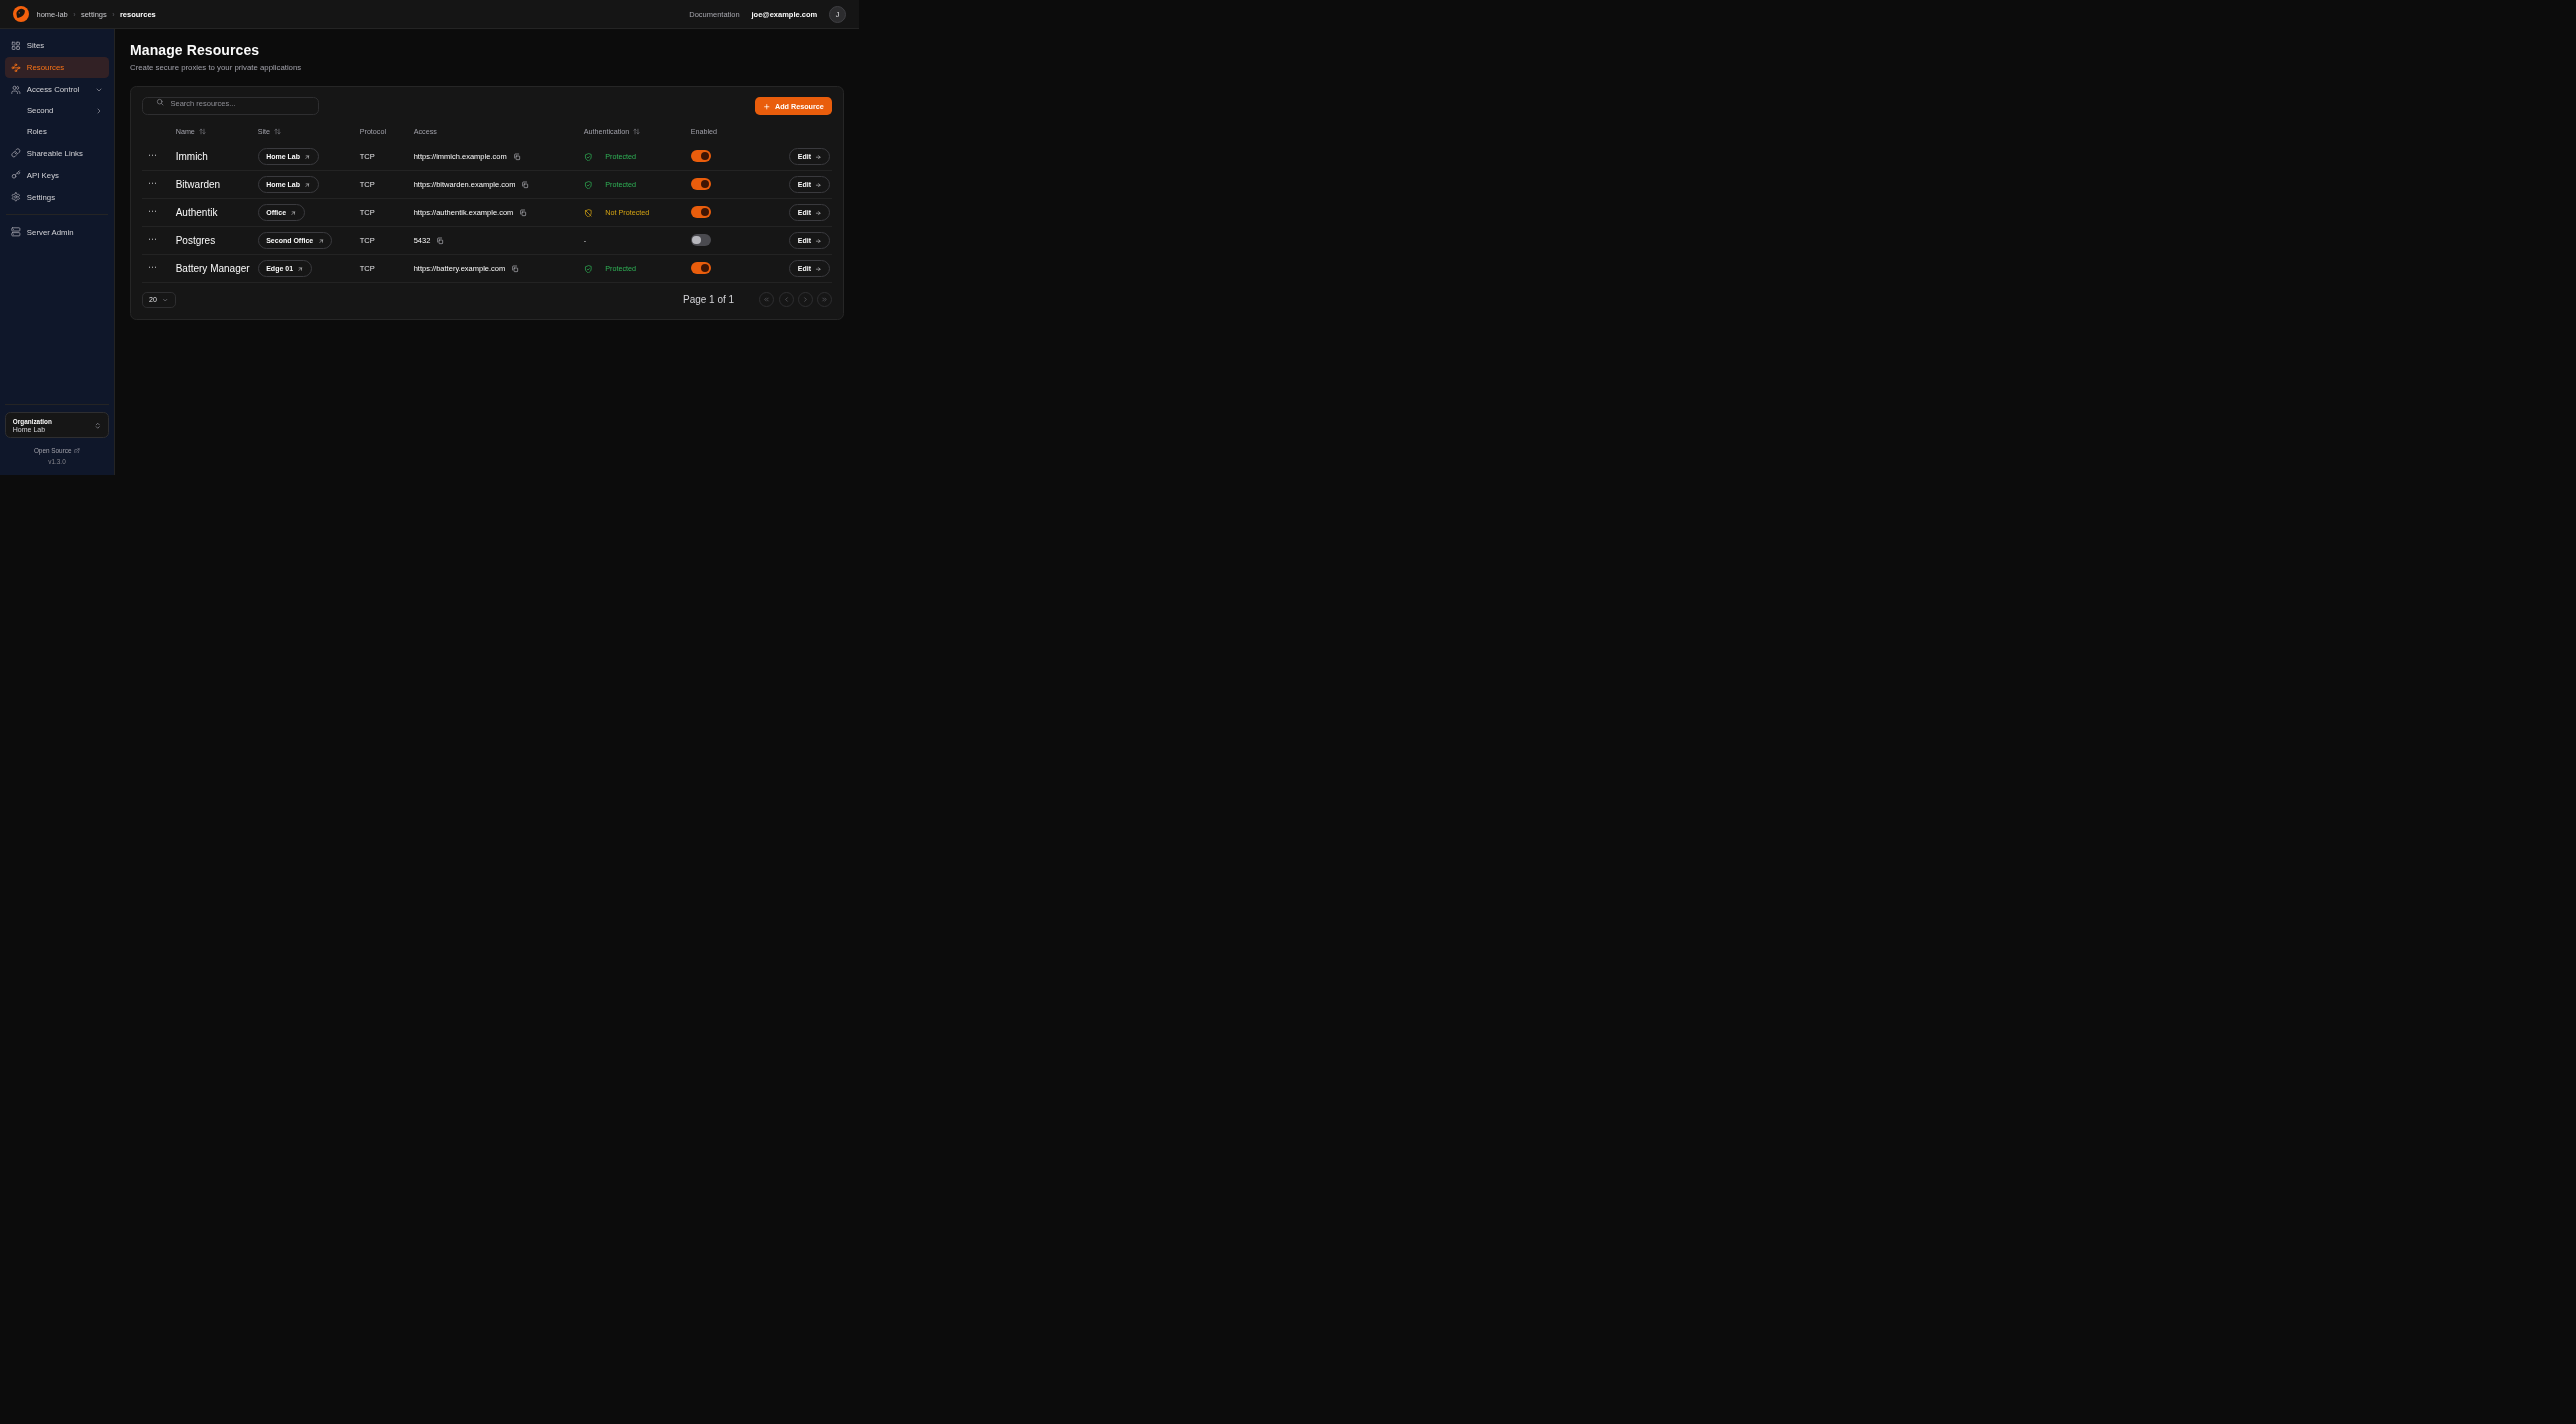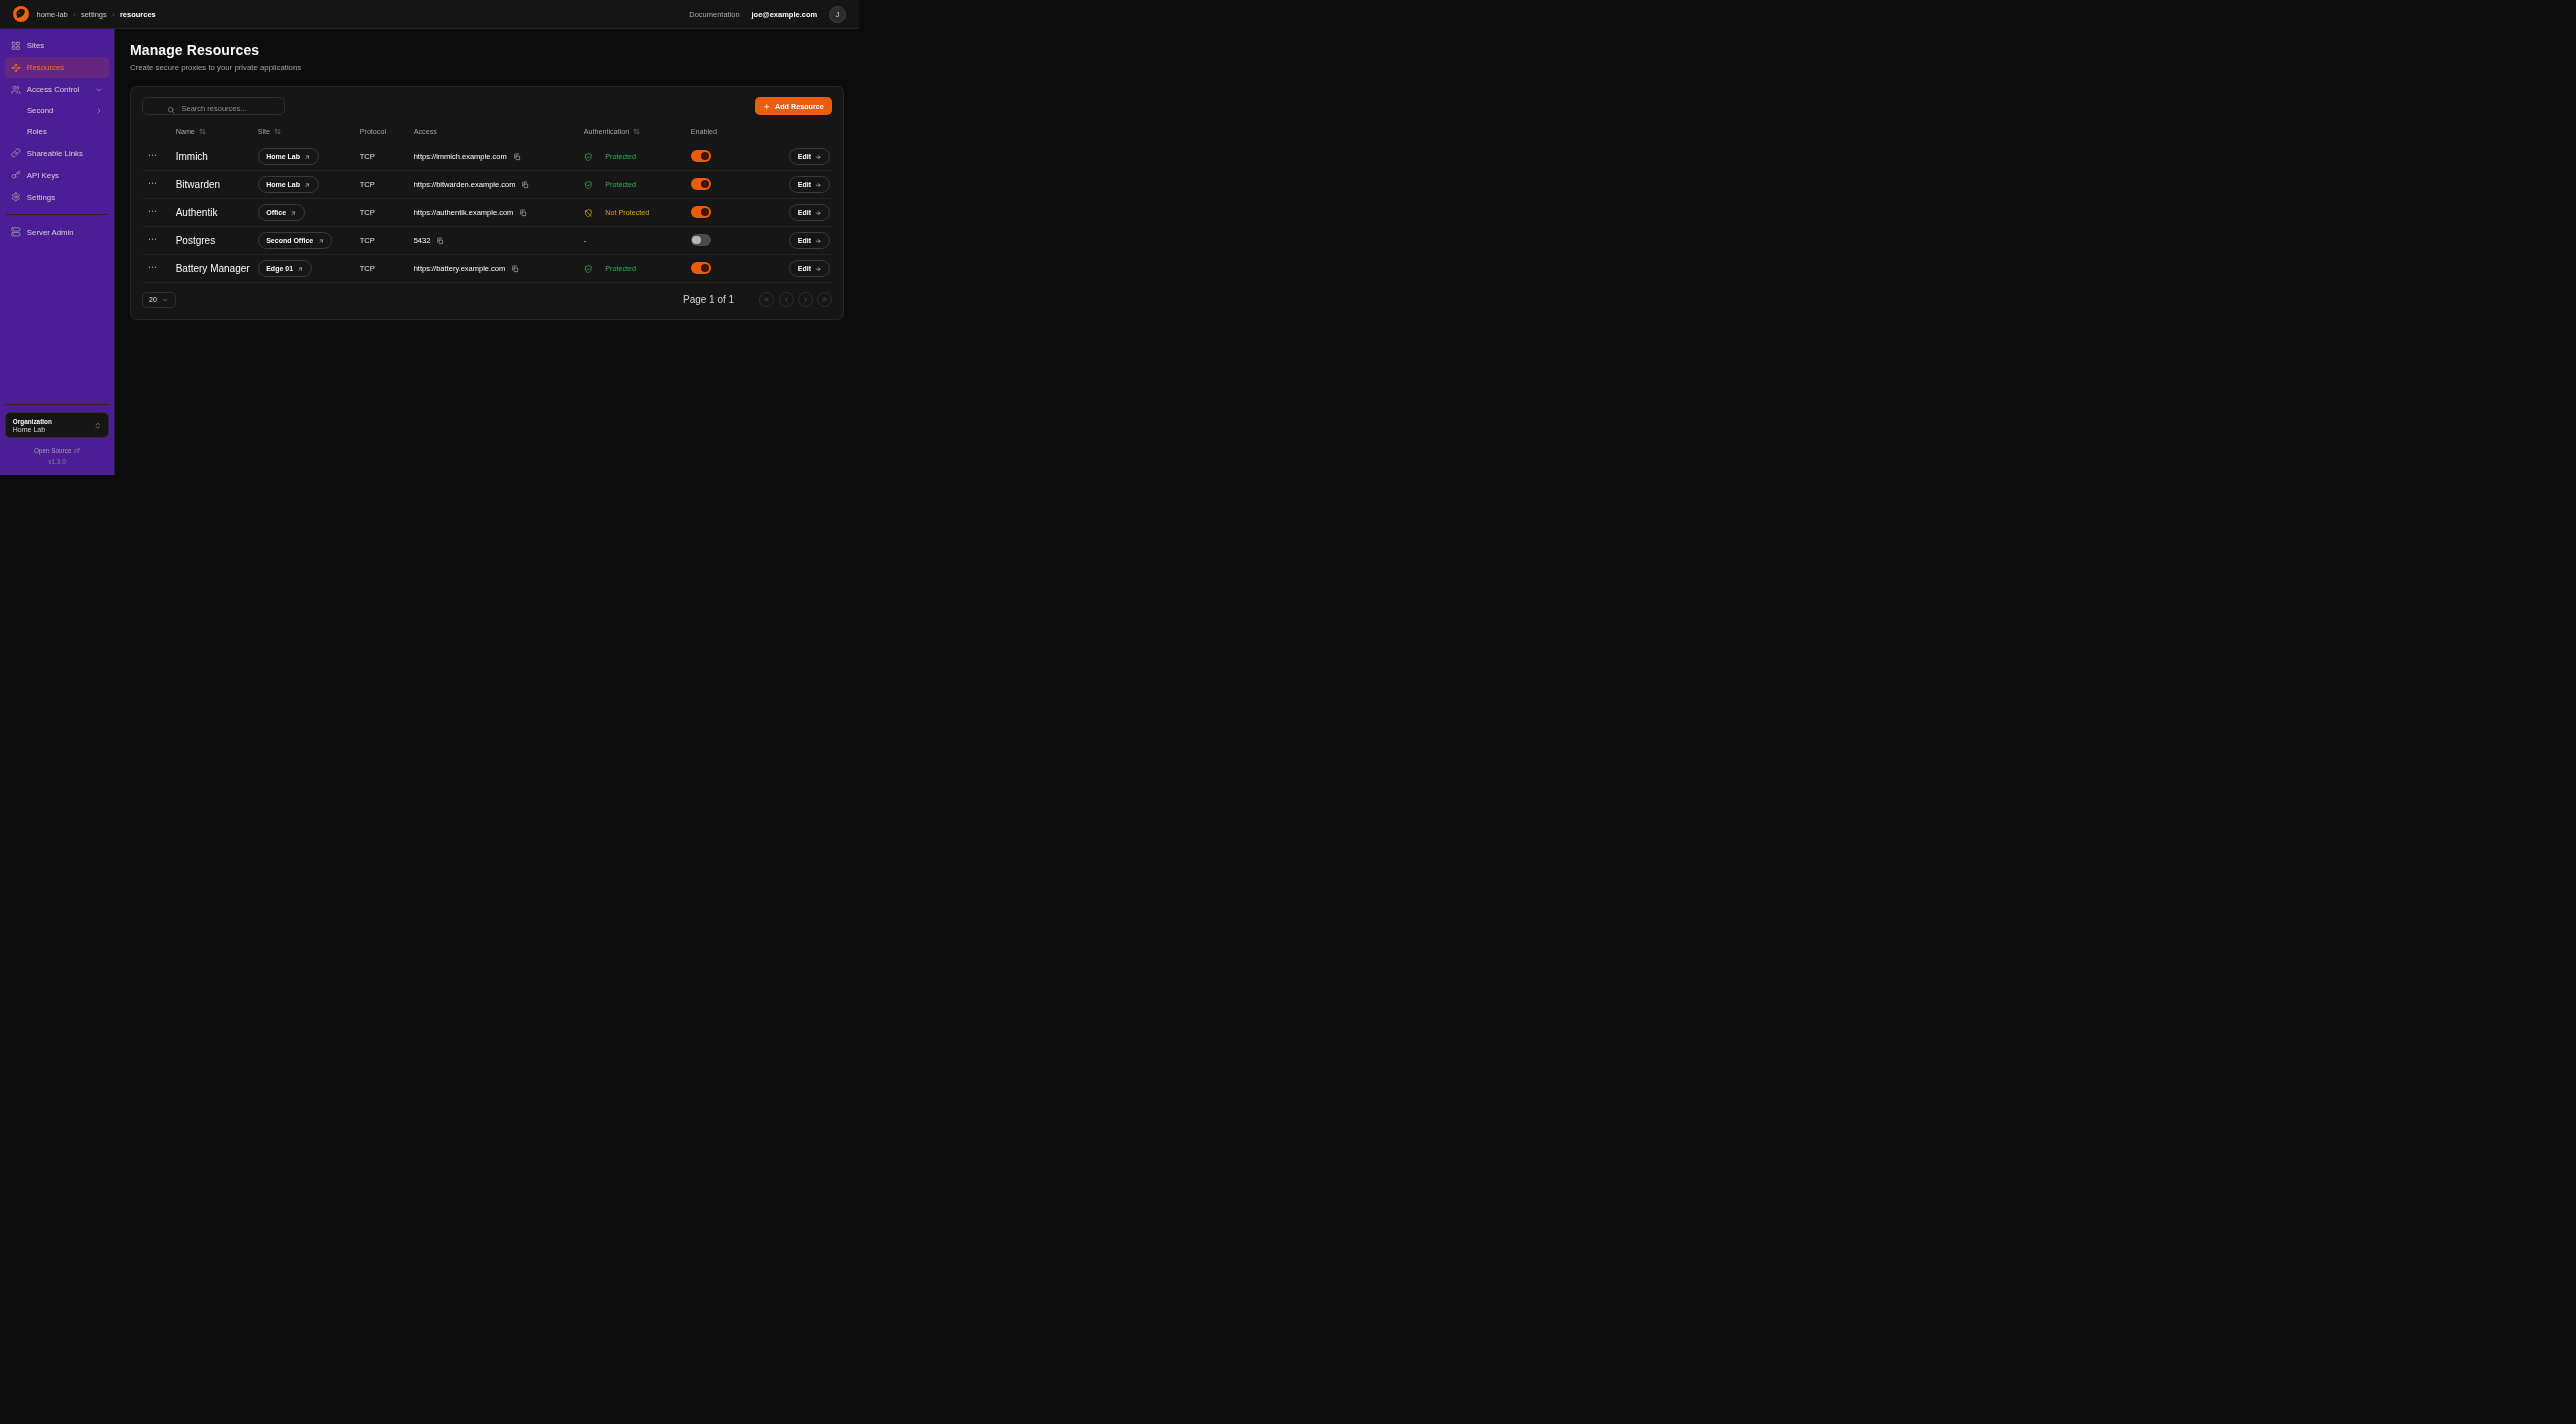--- a/index.html
+++ b/index.html
@@ -31,21 +31,21 @@
     background: #2c2c2e; border: 0.5px solid #3f3f43;
     display: flex; align-items: center; justify-content: center;
     font-size: 7px; color: #e4e4e7; cursor: pointer;
   }
 
   
   .shell { display: flex; height: 446px; }
 
   
   .sidebar {
-    width: 115px; flex: none; background: #4c1d95;
+    width: 115px; flex: none; background: #0f172a;
     border-right: 0.5px solid #242424;
     display: flex; flex-direction: column; padding: 6.4px 5.4px 9.7px;
   }
   .nav { display: flex; flex-direction: column; gap: 1.6px; }
   .nav-item {
     display: flex; align-items: center; gap: 5.9px; height: 20.4px;
     padding: 0 5.9px; border-radius: 4.3px; color: #d4d4d8;
     font-size: 7.8px; cursor: pointer;
   }
   .nav-item .nico { width: 9.7px; height: 9.7px; color: #a1a1aa; flex: none; }
@@ -71,22 +71,22 @@
 
   
   .main { flex: 1; overflow: auto; padding: 13px 15px; }
   .page-title { font-size: 14px; font-weight: 800; margin: 0 0 4.8px; letter-spacing: 0.1px; }
   .page-sub { color: #a1a1aa; font-size: 7.8px; margin: 0 0 14px; }
 
   .card { background: #161616; border: 0.5px solid #262626; border-radius: 6.4px; padding: 10.7px; }
 
   .toolbar { display: flex; align-items: center; justify-content: space-between; margin-bottom: 4.3px; }
   .search {
-    display: flex; align-items: flex-end; gap: 4.8px; width: 143px; height: 18px;
-    border: 0.5px solid #2e2e30; border-radius: 5.4px; padding: 0 24px; color: #8f8f96;
+    display: flex; align-items: flex-start; gap: 4.8px; width: 177px; height: 18px;
+    border: 0.5px solid #2e2e30; border-radius: 5.4px; padding: 0 13px; color: #8f8f96;
   }
   .search svg { width: 8px; height: 8px; flex: none; }
   .search input {
     background: transparent; border: 0; outline: 0; color: #e4e4e7;
     font-size: 7.5px; width: 100%; font-family: inherit;
   }
   .search input::placeholder { color: #8f8f96; }
   .btn-primary {
     display: inline-flex; align-items: center; gap: 4.3px;
     background: #e95d0c; color: #fff; border: 0; border-radius: 4.8px;

